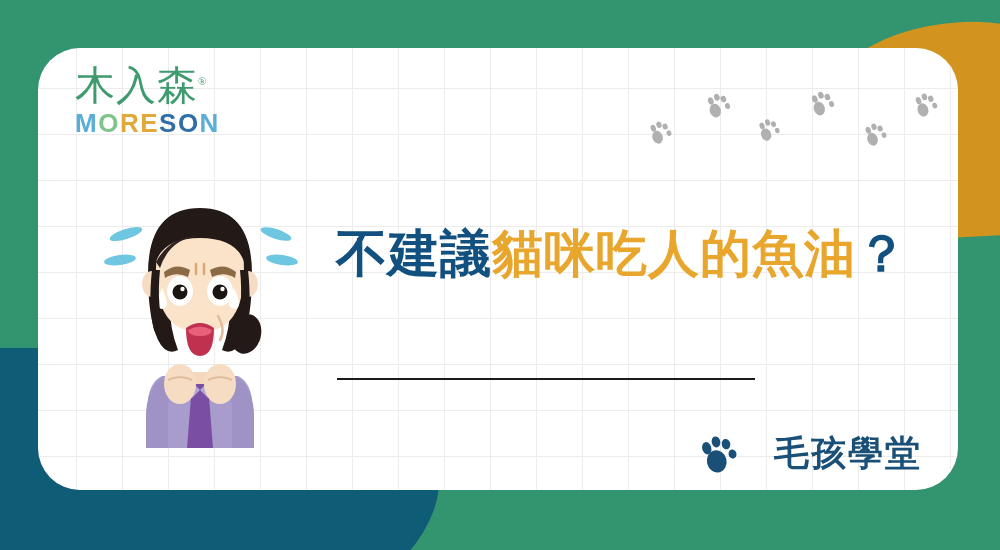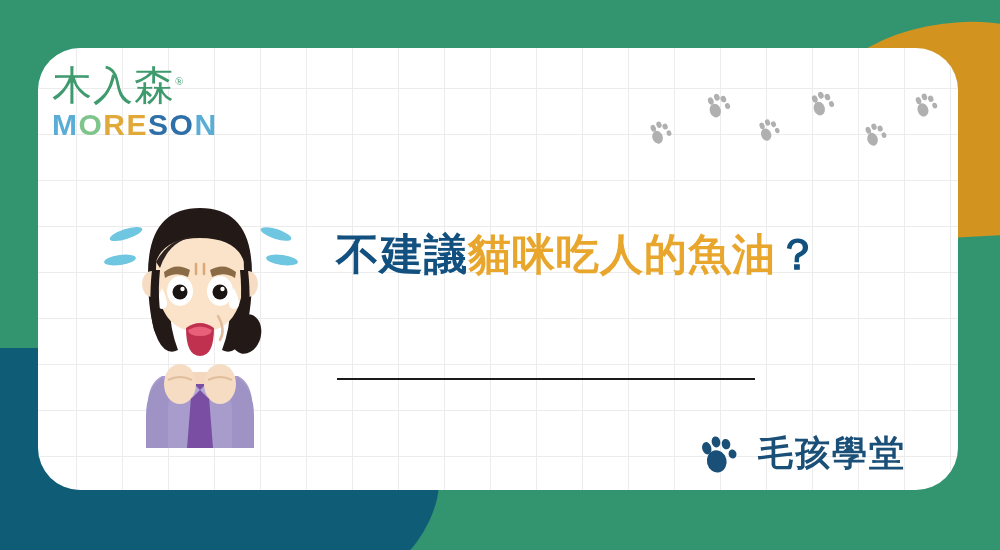--- a/index.html
+++ b/index.html
@@ -42,38 +42,38 @@
     position:absolute; inset:0;
     background-image:
       linear-gradient(to right, #e9e9ea 1px, transparent 1px),
       linear-gradient(to bottom, #e9e9ea 1px, transparent 1px);
     background-size:46px 46px;
     background-position:-8px -6px;
     opacity:.85;
   }
 
   
-  .logo{ position:absolute; left:14px; top:18px; width:150px; }
+  .logo{ position:absolute; left:37px; top:18px; width:150px; }
   .logo-cjk{
     display:block;
     font-family:"Liberation Serif","DejaVu Serif",serif;
     font-size:40px; line-height:1;
     letter-spacing:1px;
     color:#3f9a6e;
     font-weight:400;
     white-space:nowrap;
     position:relative;
   }
   .logo-reg{
     font-size:11px; vertical-align:super; color:#3f9a6e;
   }
   .logo-latin{
     display:block;
     margin-top:4px;
-    font-size:30px; font-weight:700;
+    font-size:26px; font-weight:700;
     letter-spacing:1.5px;
     line-height:1;
     white-space:nowrap;
   }
   .logo-latin span:nth-child(1){ color:#5aaed6; }
   .logo-latin span:nth-child(2){ color:#7fc48b; }
   .logo-latin span:nth-child(3){ color:#e0a93a; }
   .logo-latin span:nth-child(4){ color:#e0a93a; }
   .logo-latin span:nth-child(5){ color:#2f6fa8; }
   .logo-latin span:nth-child(6){ color:#2f6fa8; }
@@ -84,42 +84,42 @@
   .paw-trail svg{ position:absolute; fill:#b0b0b0; }
 
   
   .illustration{ position:absolute; left:62px; top:140px; width:200px; height:260px; }
 
   
   .title-block{ position:absolute; left:298px; top:178px; width:520px; }
   .title-line{
     font-family:"Liberation Sans","DejaVu Sans",sans-serif;
     font-weight:700;
-    font-size:43px;
+    font-size:51px;
     line-height:56px;
     letter-spacing:1px;
     color:#12507f;
     white-space:nowrap;
   }
   .title-accent{ color:#e8a62c; }
   .divider{
     position:absolute; left:299px; top:330px;
     width:418px; height:2px; background:#1a1a1a;
   }
 
   
   .brand{
     position:absolute; left:660px; top:382px;
     display:flex; align-items:center; gap:18px;
   }
   .brand-paw svg{ display:block; fill:#1a4f77; }
   .brand-text{
     font-family:"Liberation Sans","DejaVu Sans",sans-serif;
     font-weight:700; font-size:35px; letter-spacing:2px;
-    color:#1a4f77; white-space:nowrap;
+    color:#1a4f77; white-space:nowrap;margin-left:16px;
   }
 </style>
 </head>
 <body>
 
 <div id="bg">
   <div class="bg-orange-blob"></div>
   <div class="bg-teal-blob"></div>
 </div>
 

